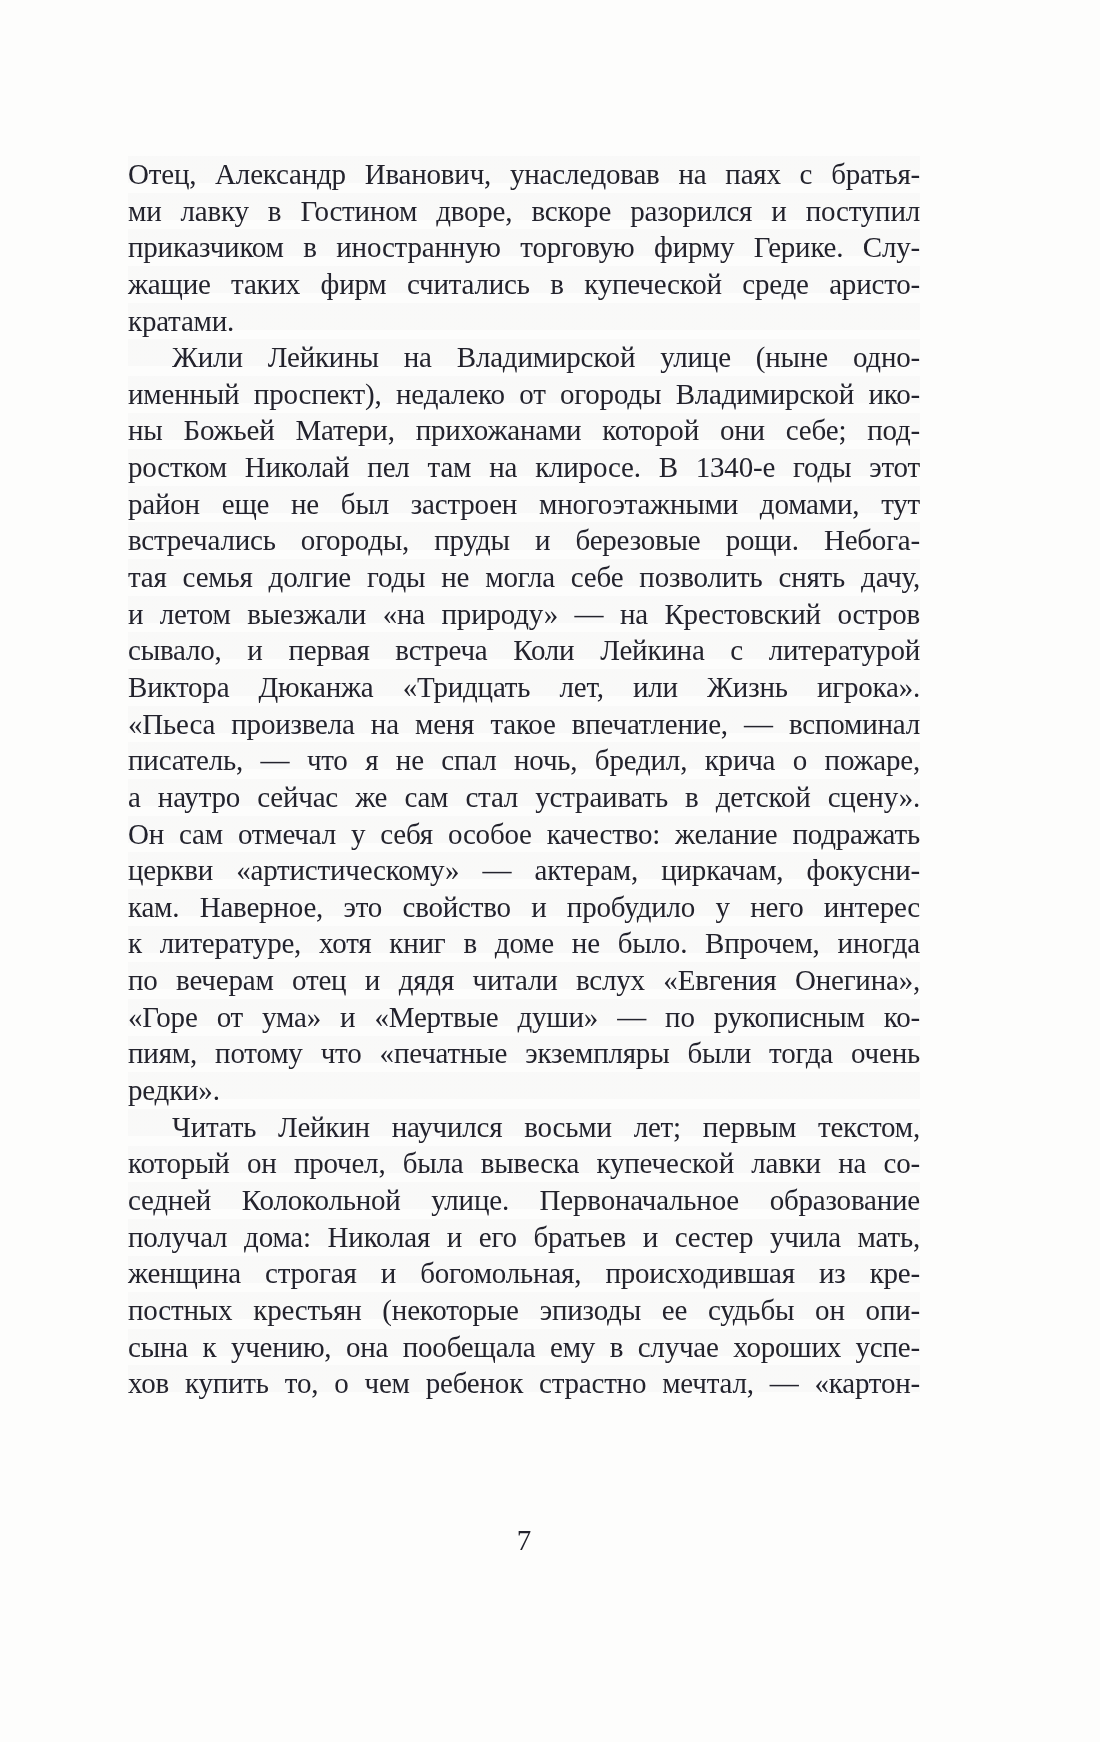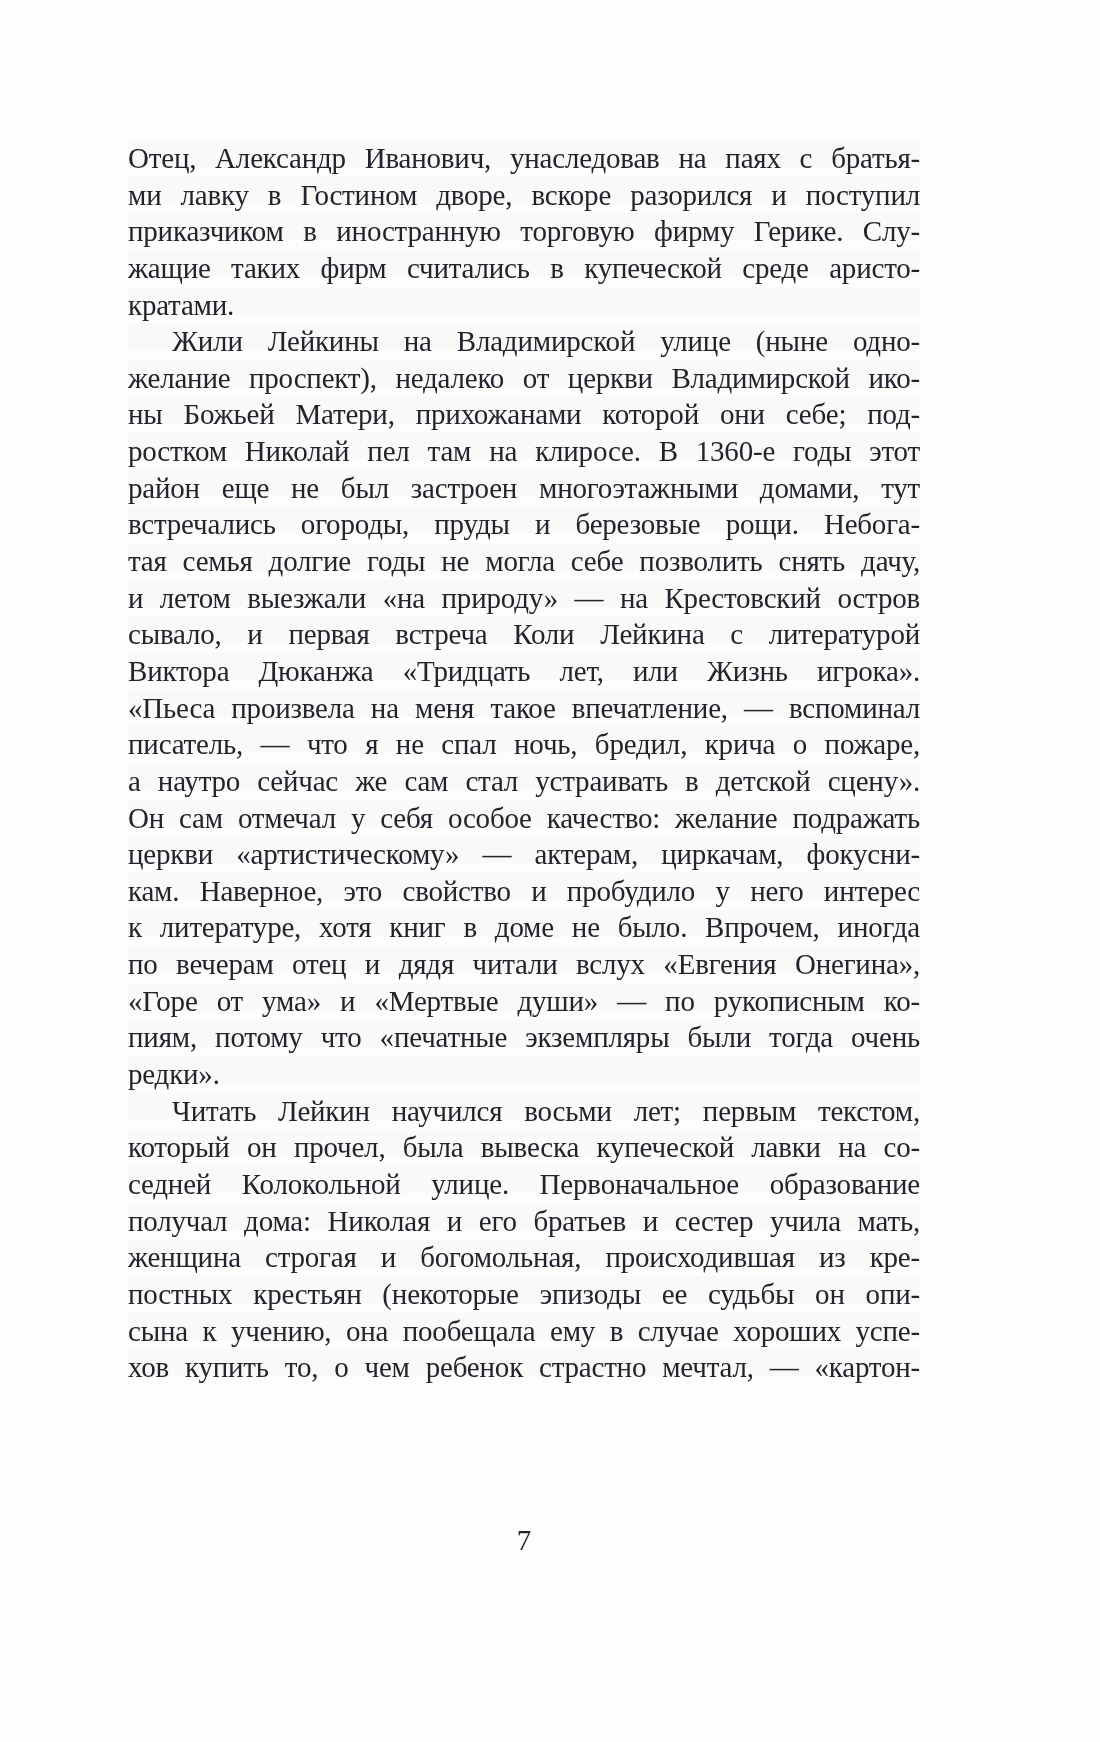--- a/index.html
+++ b/index.html
@@ -53,30 +53,30 @@
     line-height: 37px;
     text-align: center;
     font-size: 29px;
     color: #23232d;
   }
 </style>
 </head>
 <body>
 
 <div class="page" style="background: rgb(253, 253, 252);">
-  <div class="text-block" id="text-block" style="color: rgb(35, 35, 45);">
+  <div class="text-block" id="text-block" style="color: rgb(35, 35, 45); margin-top: 16px;">
       <div class="line">Отец, Александр Иванович, унаследовав на паях с братья-</div>
       <div class="line">ми лавку в Гостином дворе, вскоре разорился и поступил</div>
       <div class="line">приказчиком в иностранную торговую фирму Герике. Слу-</div>
       <div class="line">жащие таких фирм считались в купеческой среде аристо-</div>
       <div class="line end">кратами.</div>
       <div class="line indent">Жили Лейкины на Владимирской улице (ныне одно-</div>
-      <div class="line">желание проспект), недалеко от церкви Владимирской ико-</div>
+      <div class="line">именный проспект), недалеко от огороды Владимирской ико-</div>
       <div class="line">ны Божьей Матери, прихожанами которой они себе; под-</div>
-      <div class="line">ростком Николай пел там на клиросе. В 1360-е годы этот</div>
+      <div class="line">ростком Николай пел там на клиросе. В 1340-е годы этот</div>
       <div class="line">район еще не был застроен многоэтажными домами, тут</div>
       <div class="line">встречались огороды, пруды и березовые рощи. Небога-</div>
       <div class="line">тая семья долгие годы не могла себе позволить снять дачу,</div>
       <div class="line">и летом выезжали «на природу» — на Крестовский остров</div>
       <div class="line">сывало, и первая встреча Коли Лейкина с литературой</div>
       <div class="line">Виктора Дюканжа «Тридцать лет, или Жизнь игрока».</div>
       <div class="line">«Пьеса произвела на меня такое впечатление, — вспоминал</div>
       <div class="line">писатель, — что я не спал ночь, бредил, крича о пожаре,</div>
       <div class="line">а наутро сейчас же сам стал устраивать в детской сцену».</div>
       <div class="line">Он сам отмечал у себя особое качество: желание подражать</div>

